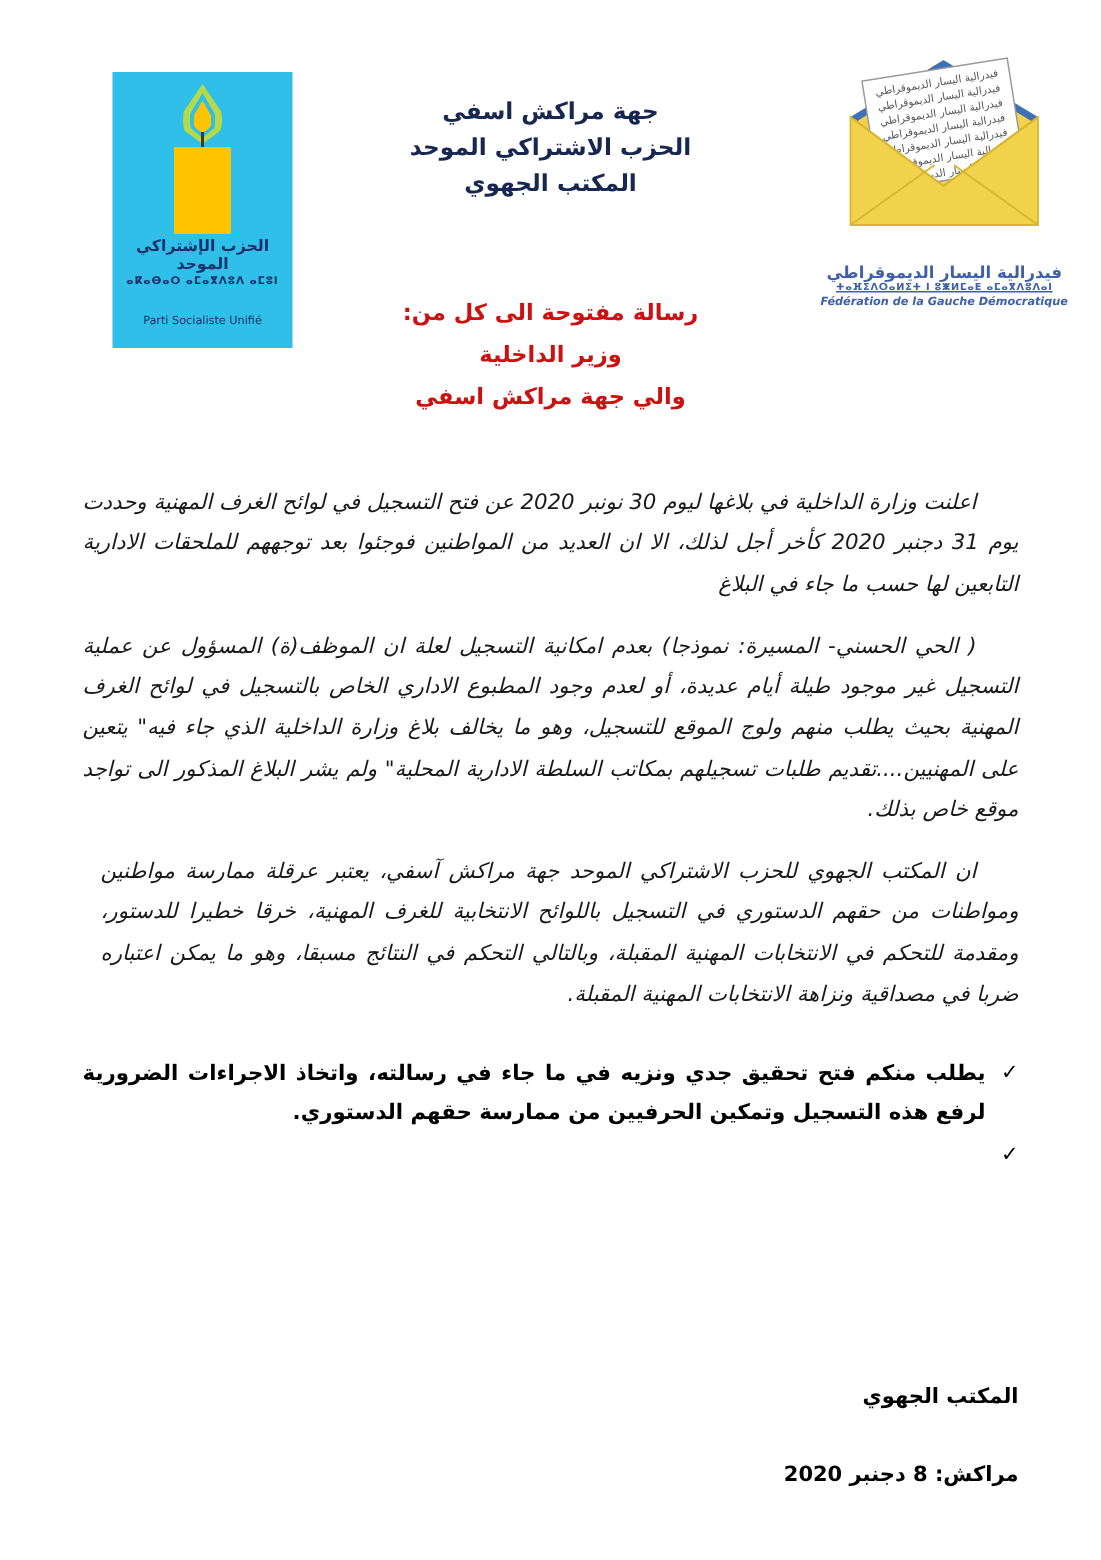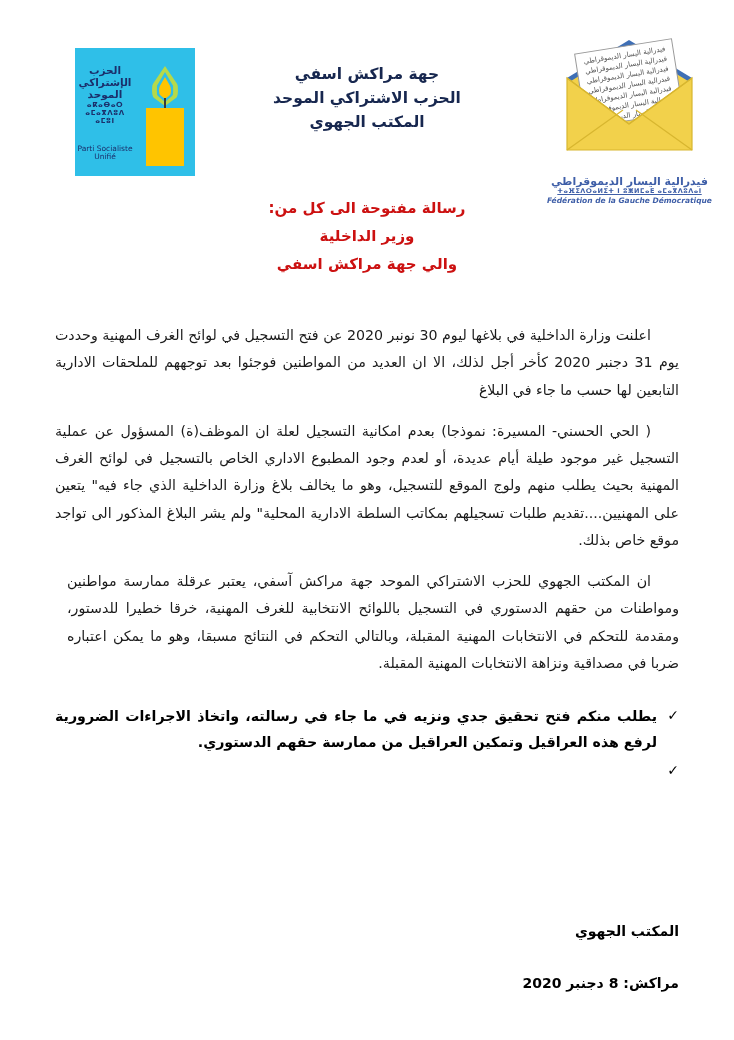--- a/index.html
+++ b/index.html
@@ -28,24 +28,24 @@
     position: relative;
     height: 300px;
   }
 
   
   .psu-logo {
     position: absolute;
     left: 75px;
     top: 48px;
     width: 120px;
-    height: 128px;
+    height: 184px;
     background: #2fbfe8;
     display: flex;
-    flex-direction: row;
+    flex-direction: column;
     align-items: center;
     justify-content: flex-start;
   }
   .candle-wrap {
     position: relative;
     width: 100%;
     height: 104px;
     margin-top: 4px;
   }
   .flame-outer {
@@ -198,20 +198,21 @@
   }
   .para {
     font-family: "DejaVu Sans", "Liberation Sans", sans-serif;
     font-size: 14.2px;
     line-height: 1.92;
     text-align: justify;
     text-align-last: right;
     text-indent: 28px;
     margin: 0 0 14px 0;
     color: #1a1a1a;
+    font-style: italic;
   }
   .para.tight { margin-bottom: 22px; margin-left: 12px; }
 
   
   .check-list {
     margin: 26px 0 0 0;
     padding: 0;
     list-style: none;
   }
   .check-item {
@@ -322,21 +323,21 @@
   </div>
 
   <div class="body-wrap">
     <p class="para">اعلنت وزارة الداخلية في بلاغها ليوم 30 نونبر 2020 عن فتح التسجيل في لوائح  الغرف المهنية وحددت يوم 31 دجنبر 2020 كأخر أجل لذلك، الا ان العديد من المواطنين  فوجئوا بعد توجههم للملحقات الادارية  التابعين لها حسب ما جاء في البلاغ</p>
     <p class="para">( الحي الحسني- المسيرة: نموذجا) بعدم امكانية التسجيل لعلة ان الموظف(ة) المسؤول عن  عملية التسجيل  غير موجود طيلة أيام عديدة، أو لعدم وجود المطبوع  الاداري الخاص بالتسجيل في لوائح الغرف المهنية بحيث يطلب منهم ولوج الموقع للتسجيل، وهو ما  يخالف  بلاغ وزارة الداخلية  الذي جاء فيه"  يتعين على المهنيين....تقديم طلبات تسجيلهم بمكاتب السلطة الادارية المحلية" ولم يشر   البلاغ المذكور الى تواجد موقع خاص بذلك.</p>
     <p class="para tight">ان المكتب الجهوي للحزب الاشتراكي  الموحد جهة مراكش آسفي، يعتبر  عرقلة ممارسة  مواطنين ومواطنات  من حقهم الدستوري في التسجيل  باللوائح الانتخابية للغرف المهنية، خرقا خطيرا للدستور، ومقدمة للتحكم في الانتخابات المهنية المقبلة، وبالتالي التحكم في النتائج مسبقا، وهو ما يمكن اعتباره  ضربا في مصداقية ونزاهة الانتخابات المهنية المقبلة.</p>
 
     <ul class="check-list">
       <li class="check-item">
         <span class="check-mark">✓</span>
-        <span>يطلب  منكم فتح تحقيق جدي ونزيه في ما جاء في رسالته، واتخاذ الاجراءات الضرورية لرفع هذه العراقيل وتمكين العراقيل من ممارسة حقهم الدستوري.</span>
+        <span>يطلب  منكم فتح تحقيق جدي ونزيه في ما جاء في رسالته، واتخاذ الاجراءات الضرورية لرفع هذه التسجيل وتمكين الحرفيين من ممارسة حقهم الدستوري.</span>
       </li>
       <li class="check-item">
         <span class="check-mark">✓</span>
       </li>
     </ul>
   </div>
 
   <div class="signature">
     <div class="sig-line">المكتب الجهوي</div>
     <div class="sig-date">مراكش: 8 دجنبر 2020</div>

